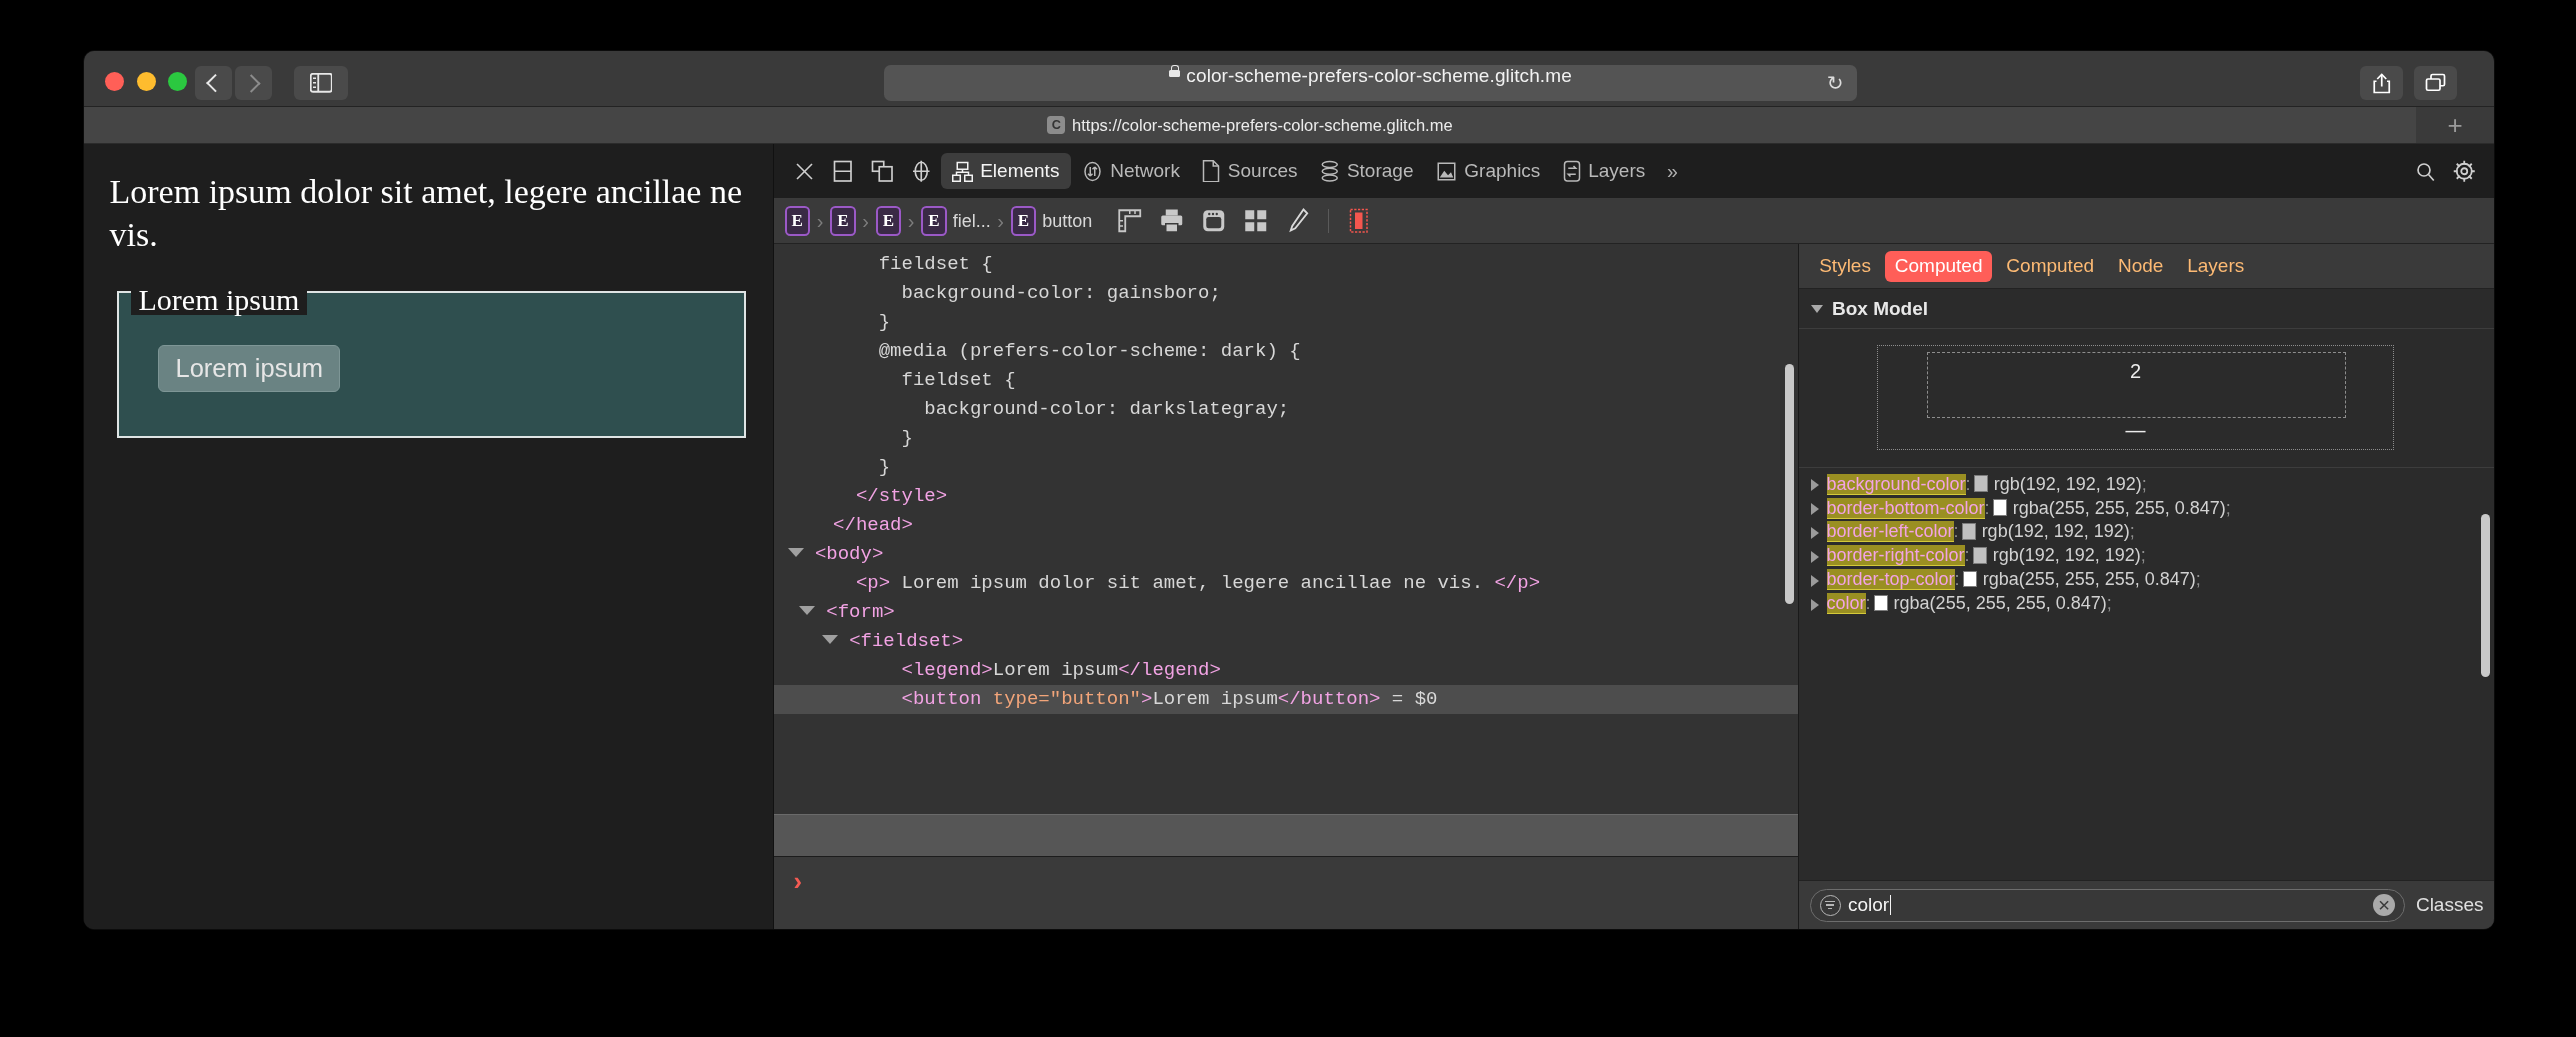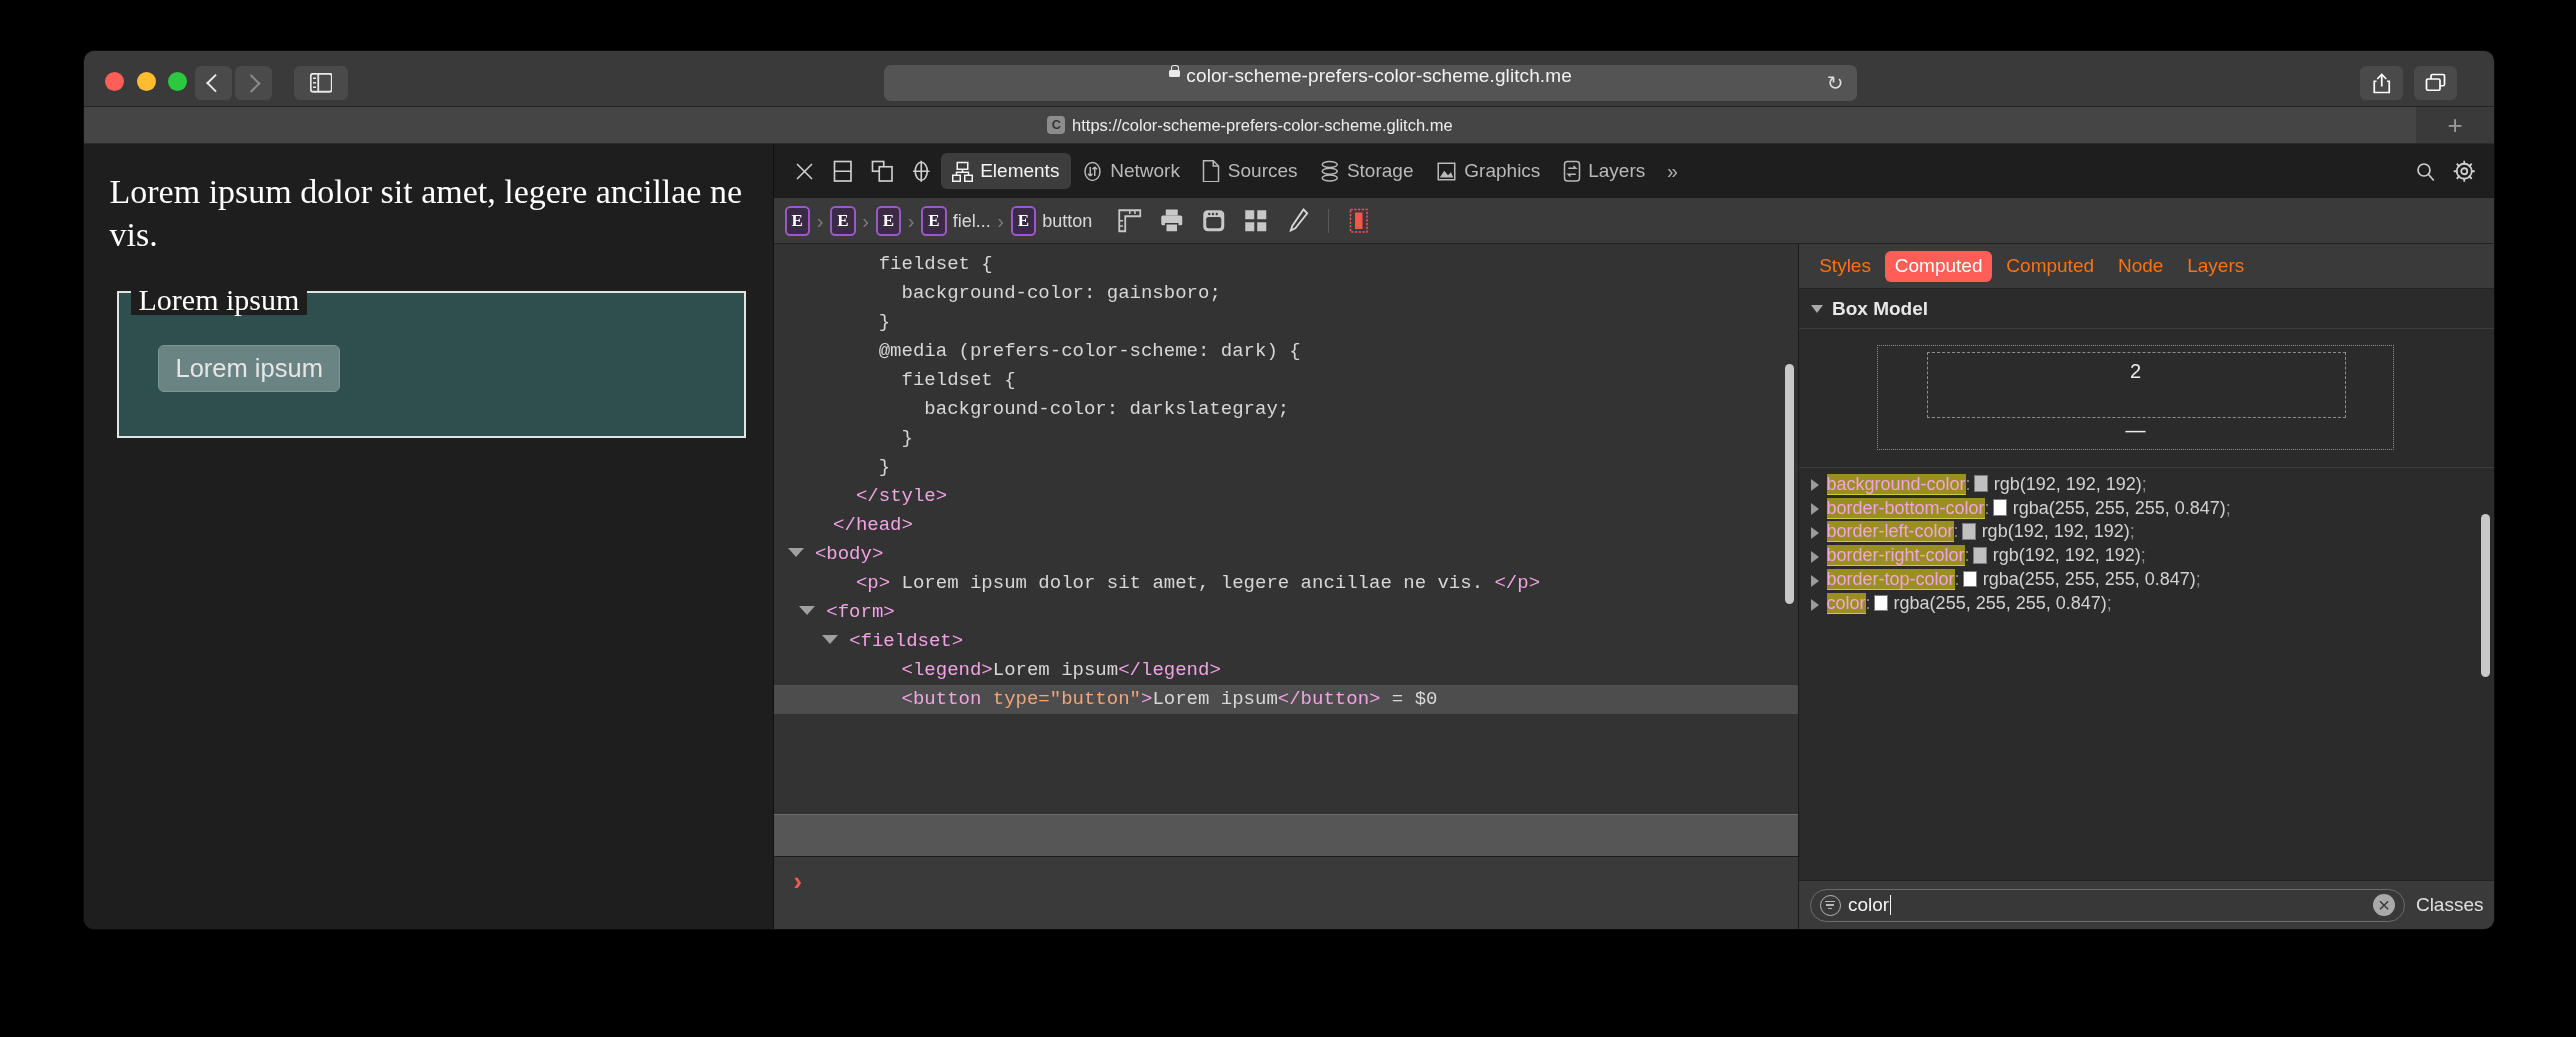--- a/index.html
+++ b/index.html
@@ -253,21 +253,21 @@
     display: flex; flex-direction: column;
     border-left: 0.7px solid #1a1a1a;
     position: relative;
   }
   #styles-tabs {
     height: 45px; background: #3a3a3a;
     display: flex; align-items: center; gap: 4.5px;
     padding: 0 10.5px; border-bottom: 0.7px solid #222;
   }
   .stab {
-    color: #f97316; font-size: 19px;
+    color: #fdba74; font-size: 19px;
     padding: 4.5px 9.7px; border-radius: 6px;
   }
   .stab.active { background: #ff5e58; color: #fff; }
 
   #styles-body { flex: 1; overflow: hidden; position: relative; }
 
   .sect-head {
     display: flex; align-items: center; gap: 9px;
     padding: 9px 0 7.5px 12px;
     border-bottom: 0.7px solid #3d3d3d;

